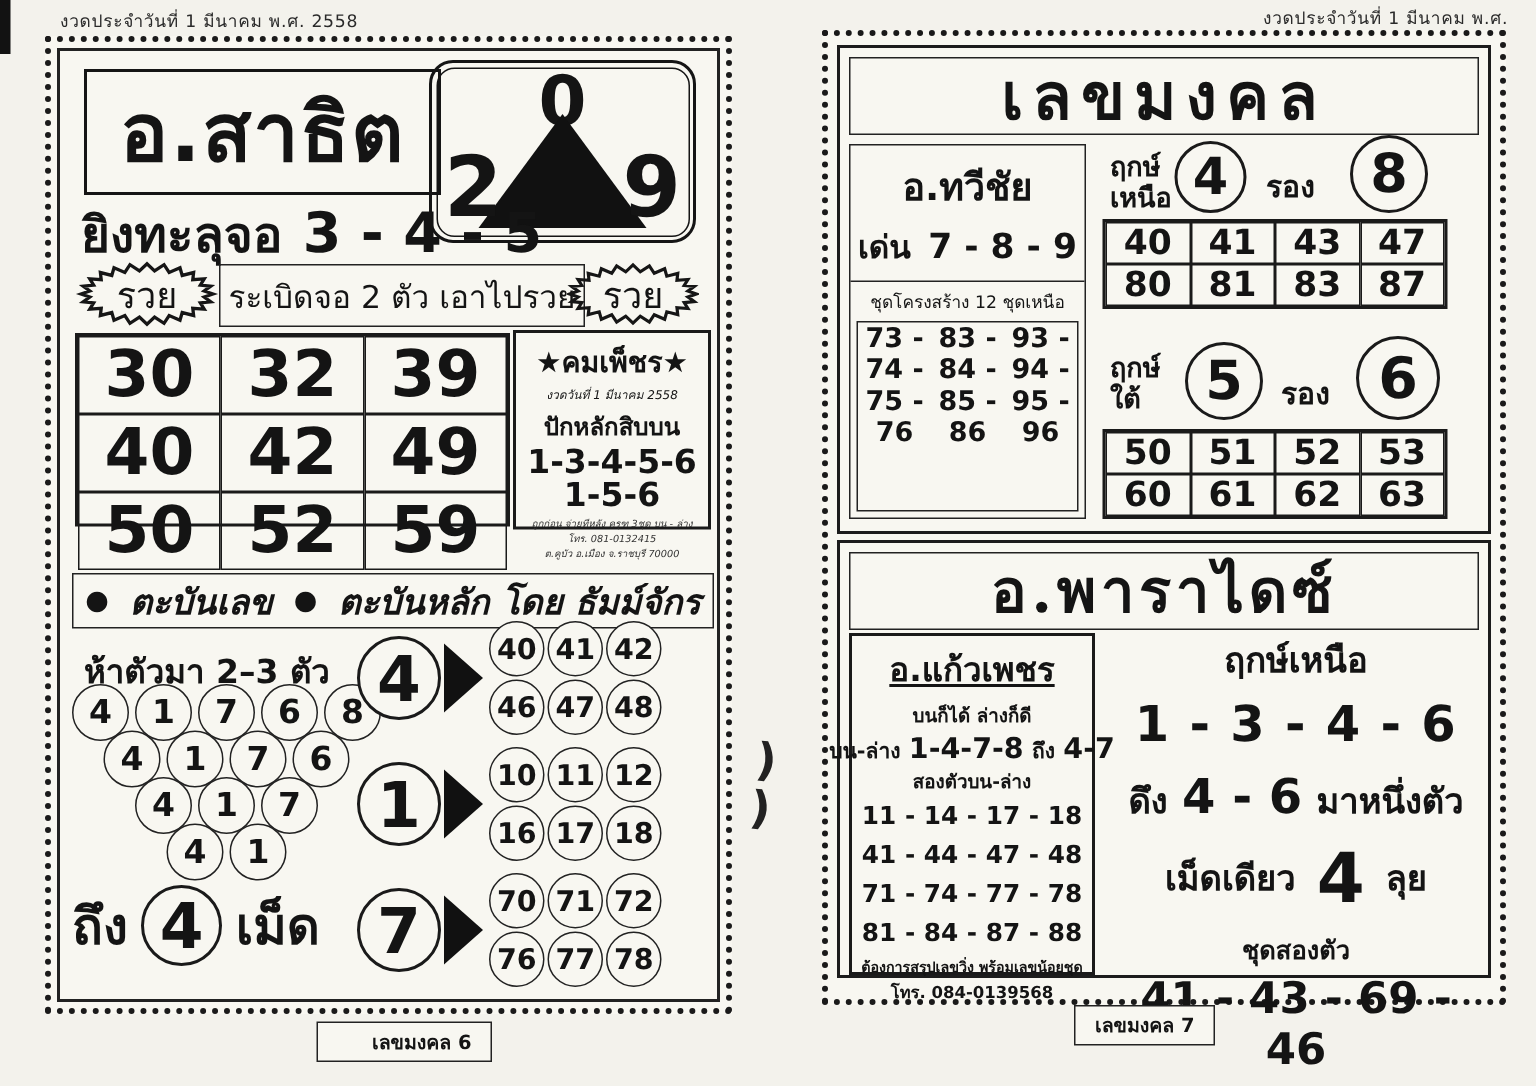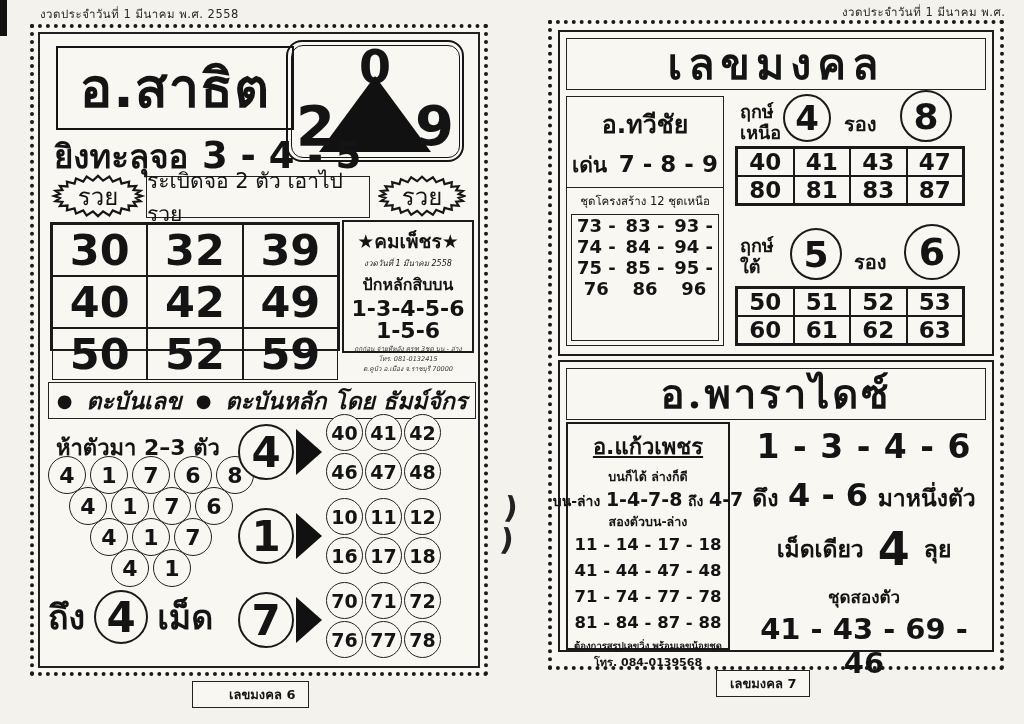--- a/index.html
+++ b/index.html
@@ -33,21 +33,21 @@
   .tri-right { position:absolute; right:8px; bottom:2px; font-size:56px; font-weight:bold; }
   .tri-shape { position:absolute; bottom:8px; left:50%; transform:translateX(-50%);
     width:0; height:0; border-left:56px solid transparent; border-right:56px solid transparent;
     border-bottom:76px solid #111; }
   .shoot { position:absolute; left:14px; top:96px; font-weight:bold; white-space:nowrap; }
   .shoot .lbl { font-size:33px; } .shoot .nums { font-size:37px; margin-left:8px; }
   .badge { position:absolute; width:96px; height:44px; }
   .badge svg { position:absolute; inset:0; width:100%; height:100%; }
   .badge .badge-text { position:absolute; inset:0; display:flex; align-items:center; justify-content:center;
     font-size:24px; font-weight:normal; }
-  .banner { position:absolute; left:106px; top:142px; width:224px; height:42px; border:1.5px solid #222;
+  .banner { position:absolute; left:106px; top:142px; width:244px; height:42px; border:1.5px solid #222;
     display:flex; align-items:center; justify-content:center; font-size:21px; }
   .grid { position:absolute; left:10px; top:188px; width:290px; height:129px;
     display:grid; grid-template-columns:repeat(3,1fr); grid-template-rows:repeat(3,1fr);
     border:2px solid #1a1a1a; }
   .grid .cell { border:1px solid #1a1a1a; display:flex; align-items:center; justify-content:center;
     font-size:43px; font-weight:bold; }
   .kompetch { position:absolute; left:302px; top:186px; width:132px; height:133px; border:2px solid #1a1a1a;
     display:flex; flex-direction:column; align-items:center; text-align:center; padding-top:4px; }
   .kompetch .kp-title { font-size:19px; font-weight:bold; white-space:nowrap; }
   .kompetch .kp-date { font-size:8px; font-style:italic; margin-top:1px; }
@@ -352,32 +352,33 @@
         <div>11 - 14 - 17 - 18</div>
         <div>41 - 44 - 47 - 48</div>
         <div>71 - 74 - 77 - 78</div>
         <div>81 - 84 - 87 - 88</div>
       </div>
       <div class="kw-note">ต้องการสรุปเลขวิ่ง พร้อมเลขน้อยชุด</div>
       <div class="kw-phone">โทร. 084-0139568</div>
     </div>
 
     <div class="pr-col">
+      <div class="pr-head">ฤกษ์เหนือ</div>
       <div class="pr-nums">1 - 3 - 4 - 6</div>
       <div class="pr-pull">
         <span class="s">ดึง</span>
         <span class="b">4 - 6</span>
         <span class="s">มาหนึ่งตัว</span>
       </div>
       <div class="pr-single">
         <span class="s">เม็ดเดียว</span>
         <span class="n">4</span>
         <span class="s">ลุย</span>
       </div>
       <div class="pr-pair-lbl">ชุดสองตัว</div>
       <div class="pr-pair">41 - 43 - 69 - 46</div>
     </div>
 
   </div>
 </div>
 
-<div class="footer-tag" style="left:192px; top:681px;padding-left:36px;">เลขมงคล 6</div>
+<div class="footer-tag" style="left:211px; top:681px;padding-left:36px;">เลขมงคล 6</div>
 <div class="footer-tag" style="left:716px; top:670px;">เลขมงคล 7</div>
 
 </body></html>

